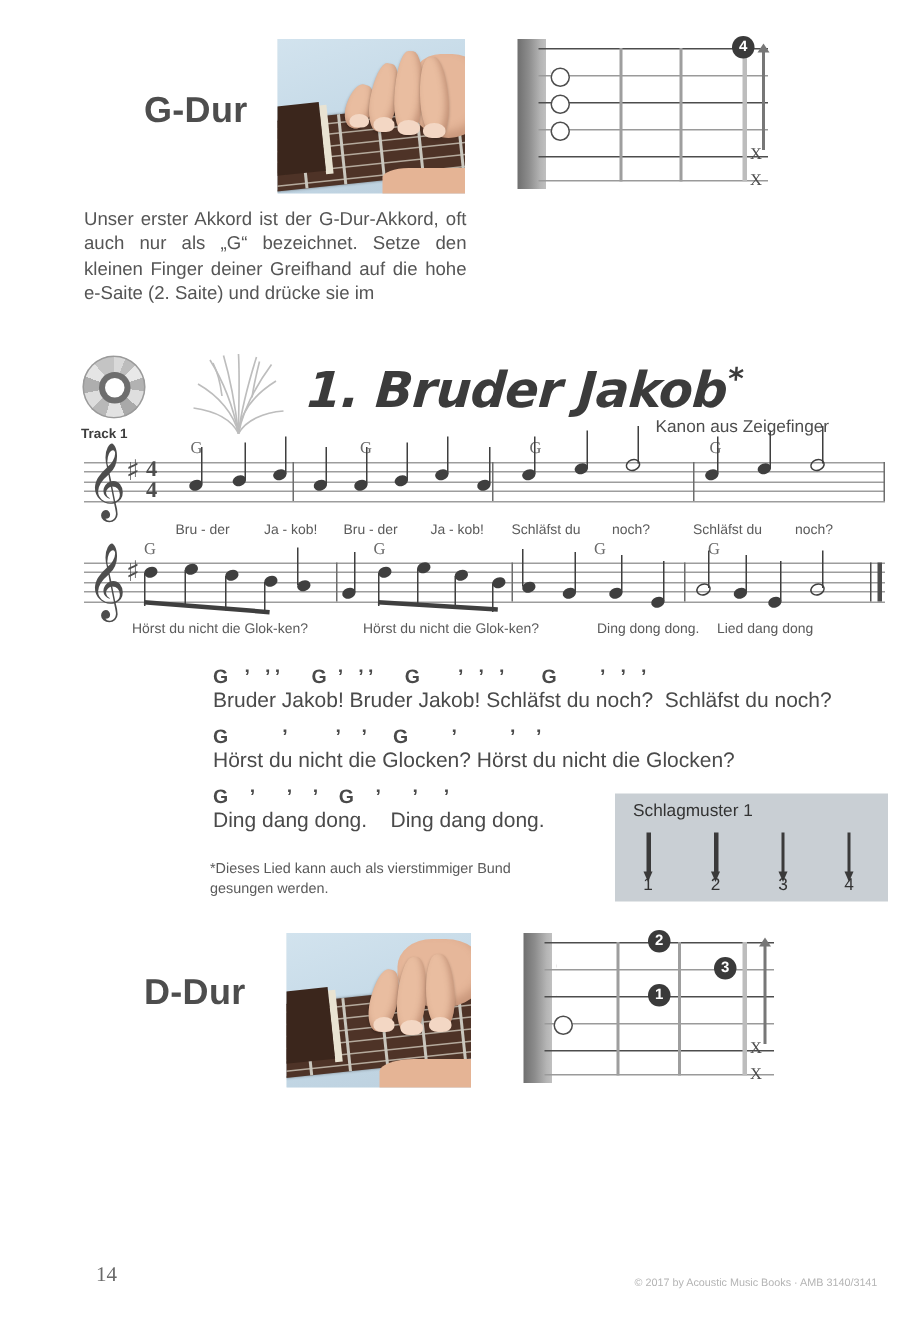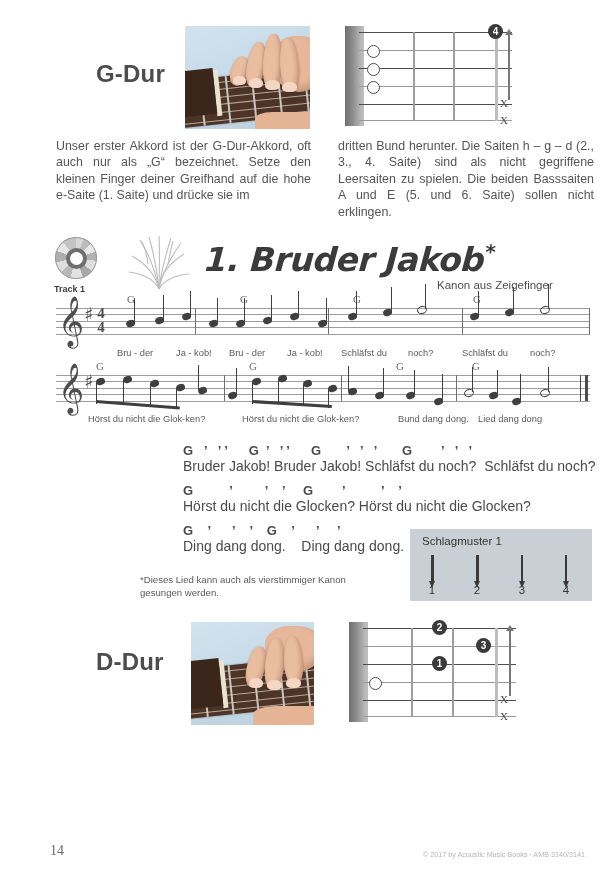--- a/index.html
+++ b/index.html
@@ -108,21 +108,21 @@
   .note{position:absolute;}
   .note .head{position:absolute;width:9px;height:6.6px;border-radius:50%;
     background:#3f3f3f;transform:rotate(-20deg);}
   .note.open .head{background:transparent;border:1.8px solid #3f3f3f;width:8px;height:6px;}
   .note .stem{position:absolute;width:1.3px;background:#3f3f3f;}
   .beam{position:absolute;height:2.6px;background:#3f3f3f;transform-origin:left center;}
   .chordmark{position:absolute;font-size:11px;color:#6a6a6a;font-family:"Liberation Serif",serif;}
   .lyric{position:absolute;font-size:9.3px;color:#5a5a5a;white-space:nowrap;}
 
   
-  .cl-block{position:absolute;margin-left:41px;}
+  .cl-block{position:absolute;}
   .cl-chords{font-size:13px;font-weight:bold;color:#4a4a4a;white-space:pre;letter-spacing:0;}
   .cl-line{font-size:14px;color:#4a4a4a;white-space:pre;margin-bottom:9px;}
 
   .footnote{position:absolute;font-size:9.6px;line-height:12.6px;color:#5a5a5a;}
 
   
   .strum-box{position:absolute;background:#c9cfd4;}
   .strum-title{position:absolute;font-size:11.5px;color:#333;font-weight:normal;}
   .sv-arrow{position:absolute;background:#3a3a3a;}
   .sv-arrow::after{
@@ -188,22 +188,21 @@
 
     <div class="dg-dot" style="left:143px;top:-2px;">4</div>
     <div class="dg-open" style="left:22px;top:19px;"></div>
     <div class="dg-open" style="left:22px;top:37px;"></div>
     <div class="dg-open" style="left:22px;top:55px;"></div>
     <div class="dg-x" style="left:155px;top:71px;">X</div>
     <div class="dg-x" style="left:155px;top:88px;">X</div>
     <div class="dg-arrow" style="left:163px;top:8px;height:66px;"></div>
   </div>
 
-  <div class="para" style="position:absolute;left:56px;top:138px;width:255px;">Unser erster Akkord ist der G-Dur-Akkord, oft auch nur als „G“ bezeichnet. Setze den kleinen Finger deiner Greifhand auf die hohe e-Saite (1. Saite) und drücke sie im</div>
-  <div class="para" style="position:absolute;left:338px;top:138px;width:256px;">dritten Bund herunter. Die Saiten h – g – d (2., 3., 4. Saite) sind als nicht gegriffene Leersaiten zu spielen. Die beiden Basssaiten A und E (5. und 6. Saite) sollen nicht erklingen.</div>
+  <div class="para" style="position:absolute;left:56px;top:138px;width:255px;">Unser erster Akkord ist der G-Dur-Akkord, oft auch nur als „G“ bezeichnet. Setze den kleinen Finger deiner Greifhand auf die hohe e-Saite (2. Saite) und drücke sie im</div>
 
   <div class="cd" style="left:55px;top:237px;"></div>
   <div class="cd-label" style="left:54px;top:284px;">Track 1</div>
 
   <svg class="grass" style="left:126px;top:234px;width:66px;height:56px;" viewBox="0 0 66 56">
     <g fill="none" stroke="#9a9a9a" stroke-width="1.1">
       <path d="M33 55 C30 40 24 22 14 6"></path>
         <path d="M33 55 C31 38 28 20 23 3"></path>
       <path d="M33 55 C33 38 34 20 33 2"></path>
         <path d="M33 55 C35 38 40 20 45 4"></path>
@@ -400,33 +399,33 @@
       <div class="head"></div>
       <div class="stem" style="left:8px;top:-24px;height:27px;"></div>
     </div>
   <div class="note open" style="left:540px;top:389px;">
       <div class="head"></div>
       <div class="stem" style="left:8px;top:-22px;height:25px;"></div>
     </div>
 
   <div class="lyric" style="left:88px;top:414px;">Hörst du nicht die Glok-ken?</div>
   <div class="lyric" style="left:242px;top:414px;">Hörst du nicht die Glok-ken?</div>
-  <div class="lyric" style="left:398px;top:414px;">Bund dang dong.</div>
+  <div class="lyric" style="left:398px;top:414px;">Ding dong dong.</div>
   <div class="lyric" style="left:478px;top:414px;">Lied dang dong</div>
 
   <div class="cl-block" style="left:142px;top:443px;">
     <div class="cl-chords">G   ’   ’ ’      G  ’   ’ ’      G       ’   ’   ’       G        ’   ’   ’</div>
     <div class="cl-line">Bruder Jakob! Bruder Jakob! Schläfst du noch?  Schläfst du noch?</div>
     <div class="cl-chords">G          ’         ’    ’     G        ’          ’    ’</div>
     <div class="cl-line">Hörst du nicht die Glocken? Hörst du nicht die Glocken?</div>
     <div class="cl-chords">G    ’      ’    ’    G    ’      ’     ’</div>
     <div class="cl-line">Ding dang dong.    Ding dang dong.</div>
   </div>
 
-  <div class="footnote" style="left:140px;top:574px;width:240px;">*Dieses Lied kann auch als vierstimmiger Kanon gesungen werden.</div>
+  <div class="footnote" style="left:140px;top:574px;width:240px;">*Dieses Lied kann auch als vierstimmiger Bund gesungen werden.</div>
 
   <div class="strum-box" style="left:410px;top:529px;width:182px;height:72px;">
     <div class="strum-title" style="left:12px;top:6px;">Schlagmuster 1</div>
     <div class="sv-arrow" style="left:21px;top:26px;width:2.6px;height:27px;"></div>
     <div class="sv-arrow" style="left:66px;top:26px;width:2.6px;height:27px;"></div>
     <div class="sv-arrow" style="left:111px;top:26px;width:1.5px;height:27px;"></div>
     <div class="sv-arrow" style="left:155px;top:26px;width:1.5px;height:27px;"></div>
     <div class="sv-num" style="left:14px;top:55px;width:16px;">1</div>
     <div class="sv-num" style="left:59px;top:55px;width:16px;">2</div>
     <div class="sv-num" style="left:104px;top:55px;width:16px;">3</div>
@@ -476,16 +475,16 @@
     <div class="dg-dot" style="left:83px;top:-2px;">2</div>
     <div class="dg-dot" style="left:127px;top:16px;">3</div>
     <div class="dg-dot" style="left:83px;top:34px;">1</div>
     <div class="dg-open" style="left:20px;top:55px;"></div>
     <div class="dg-x" style="left:151px;top:71px;">X</div>
     <div class="dg-x" style="left:151px;top:88px;">X</div>
     <div class="dg-arrow" style="left:160px;top:8px;height:66px;"></div>
   </div>
 
 
-  <div class="pagenum" style="left:50px;top:843px;">14</div>
+  <div class="pagenum" style="left:64px;top:843px;">14</div>
   <div class="copyright" style="left:423px;top:850px;">© 2017 by Acoustic Music Books · AMB 3140/3141</div>
 
 </div>
 
 </body></html>

